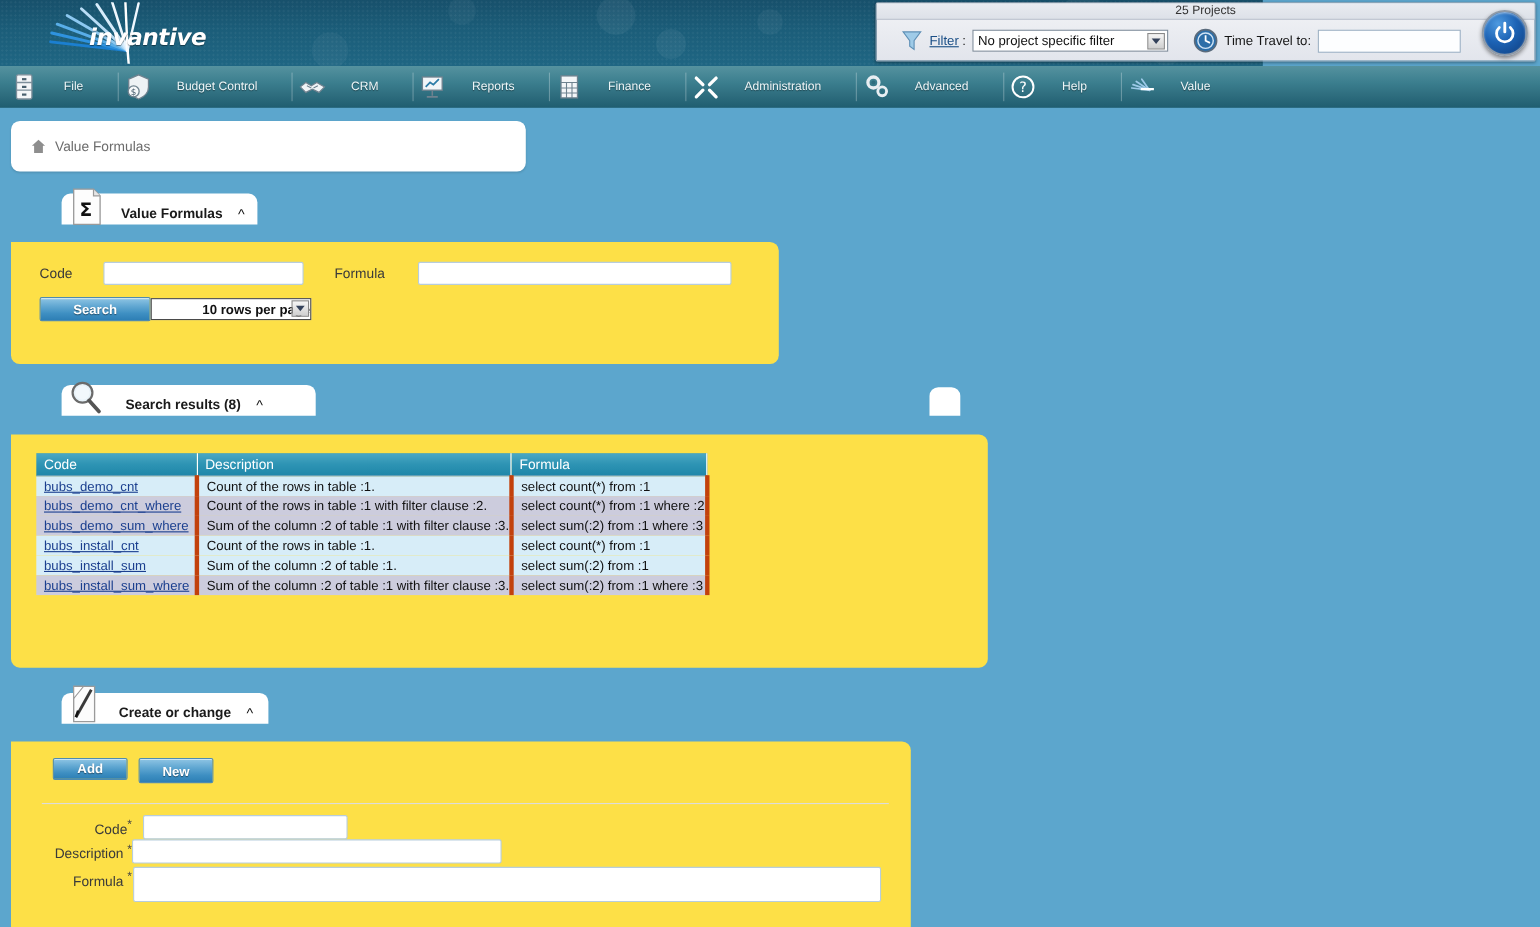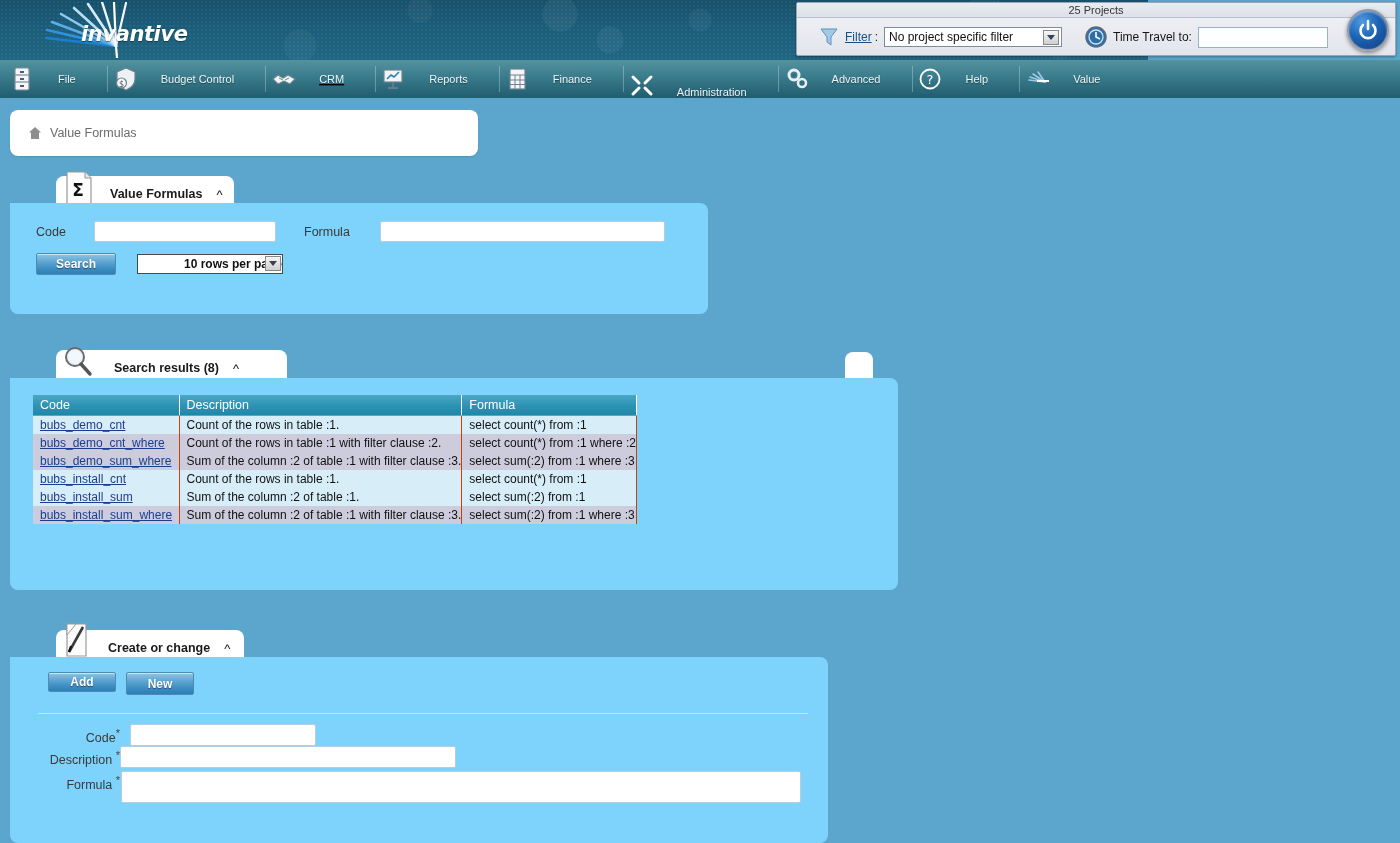--- a/index.html
+++ b/index.html
@@ -120,21 +120,21 @@
     position: absolute; height: 28px; background: #fff;
     border-radius: 8px 8px 0 0;
     display: flex; align-items: flex-end; padding: 0 12px 3px 12px;
   }
   .panel-tab-title {
     font-size: 12.5px; font-weight: bold; color: #1a1a1a; white-space: nowrap;
   }
   .chev {
     margin-left: 14px; font-size: 13px; color: #111; line-height: 1; cursor: pointer;
   }
-  .panel-body { position: absolute; background: #7dd3fc; border-radius: 0 8px 8px 8px; }
+  .panel-body { position: absolute; background: #fde047; border-radius: 0 8px 8px 8px; margin-top: 17px; }
 
   .sigma-icon, .mag-icon, .pen-icon {
     position: absolute; width: 30px; height: 34px;
   }
 
   
   .form-label { font-size: 12.5px; color: #3a3a3a; }
   .txt {
     background: #fff; border: 1px solid #b7cddd; border-radius: 2px; height: 21px;
   }
@@ -155,21 +155,21 @@
   
   table.results { border-collapse: collapse; font-size: 12px; }
   table.results th {
     background: linear-gradient(180deg, #4ba8c4 0%, #2e94b4 50%, #1f87a9 100%);
     color: #fff; text-align: left; font-weight: normal; font-size: 12.5px;
     padding: 3px 0 3px 7px; height: 19px;
     border-right: 1px solid #fff; border-bottom: 1px solid #6f9fb5;
   }
   table.results td {
     padding: 1px 0 1px 7px; height: 18px; color: #111;
-    border-right: 1px solid #c2410c; white-space: nowrap;
+    border-right: 4px solid #c2410c; white-space: nowrap;
   }
   tr.odd td { background: #d7edf8; }
   tr.even td { background: #ccccdd; }
   td a { color: #1b3f8f; text-decoration: underline; }
 
   .divider { height: 1px; background: #dcdcdc; }
   .req { color: #444; font-size: 11px; vertical-align: super; }
 </style>
 </head>
 <body>
@@ -248,21 +248,21 @@
     <span class="mi-icon">
       <svg width="24" height="26" viewBox="0 0 24 26">
         <path d="M13 2 L22 6 V13 C22 18 18 22 13 24 C8 22 4 18 4 13 V6 Z" fill="#eef2f5" stroke="#6f828f" stroke-width="1.2"></path>
         <circle cx="8.5" cy="17" r="5" fill="#f6f8fa" stroke="#6f828f" stroke-width="1.2"></circle>
         <text x="8.5" y="20.5" font-size="8" text-anchor="middle" fill="#44596a" font-family="DejaVu Sans">$</text>
       </svg>
     </span>
     <span class="menu-label">Budget Control</span>
   </div>
 
-  <div class="menu-item sep" style="margin-left:22px;text-decoration:underline;">
+  <div class="menu-item sep" style="margin-left:22px;">
     <span class="mi-icon">
       <svg width="26" height="26" viewBox="0 0 26 26">
         <path d="M2 13 L7 9 L12 12 L17 9 L24 13 L19 18 L13 15 L7 18 Z" fill="#f0f4f7" stroke="#6f828f" stroke-width="1.1"></path>
         <path d="M8 12 L12 14 M14 14 L18 12" stroke="#6f828f" stroke-width="1"></path>
       </svg>
     </span>
     <span class="menu-label">CRM</span>
   </div>
 
   <div class="menu-item sep" style="margin-left:22px;">
@@ -284,21 +284,21 @@
         <line x1="5" y1="9" x2="20" y2="9" stroke="#6f828f" stroke-width="1"></line>
         <line x1="10" y1="9" x2="10" y2="23" stroke="#6f828f" stroke-width="1"></line>
         <line x1="15" y1="9" x2="15" y2="23" stroke="#6f828f" stroke-width="1"></line>
         <line x1="5" y1="14" x2="20" y2="14" stroke="#6f828f" stroke-width="1"></line>
         <line x1="5" y1="18.5" x2="20" y2="18.5" stroke="#6f828f" stroke-width="1"></line>
       </svg>
     </span>
     <span class="menu-label">Finance</span>
   </div>
 
-  <div class="menu-item sep" style="margin-left:22px;align-items:flex-end;">
+  <div class="menu-item sep" style="margin-left:22px;">
     <span class="mi-icon">
       <svg width="26" height="26" viewBox="0 0 26 26">
         <path d="M4 5 L10 11 M16 16 L22 22" stroke="#fff" stroke-width="3" stroke-linecap="round"></path>
         <path d="M22 5 L16 11 M10 16 L4 22" stroke="#fff" stroke-width="3" stroke-linecap="round"></path>
       </svg>
     </span>
     <span class="menu-label">Administration</span>
   </div>
 
   <div class="menu-item sep" style="margin-left:22px;">
@@ -357,21 +357,21 @@
     <path d="M3 1 H21 L27 7 V33 H3 Z" fill="#fdfdfd" stroke="#9a9a9a" stroke-width="1.2"></path>
     <path d="M21 1 V7 H27" fill="#e6e6e6" stroke="#9a9a9a" stroke-width="1.1"></path>
     <text x="14" y="25" font-size="17" font-weight="bold" text-anchor="middle" fill="#111" font-family="DejaVu Sans">Σ</text>
   </svg>
 </div>
 <div class="panel-body" style="left:10px; top:203px; width:698px; height:111px;">
   <div style="position:absolute; left:26px; top:22px;" class="form-label">Code</div>
   <input class="txt" type="text" style="position: absolute; left: 84px; top: 18px; width: 182px;" value="">
   <div style="position:absolute; left:294px; top:22px;" class="form-label">Formula</div>
   <input class="txt" type="text" style="position: absolute; left: 370px; top: 18px; width: 285px;" value="">
-  <div class="btn-blue" style="position:absolute; left:26px; top:50px; width:80px; height:22px;">Search</div>
+  <div class="btn-blue" style="position:absolute; left:26px; top:50px; width:101px; height:22px;">Search</div>
   <div class="rows-combo" style="position:absolute; left:127px; top:51px;">
     <span>10 rows per page</span>
     <span class="combo-arrow" style="right:1px; top:1px;">
         <i></i>
       </span>
   </div>
 </div>
 
 <div class="panel-tab" style="left:56px; top:350px; width:231px; height:28px;">
   <span class="panel-tab-title" style="margin-left:46px;">Search results (8)</span>

